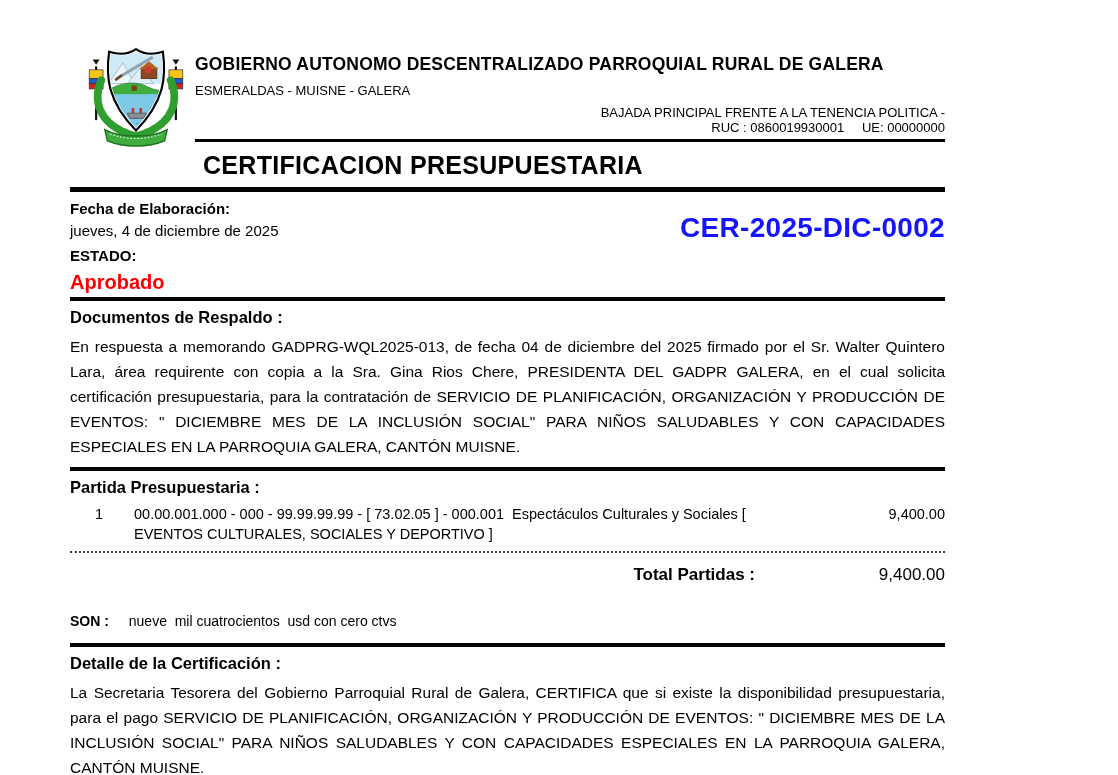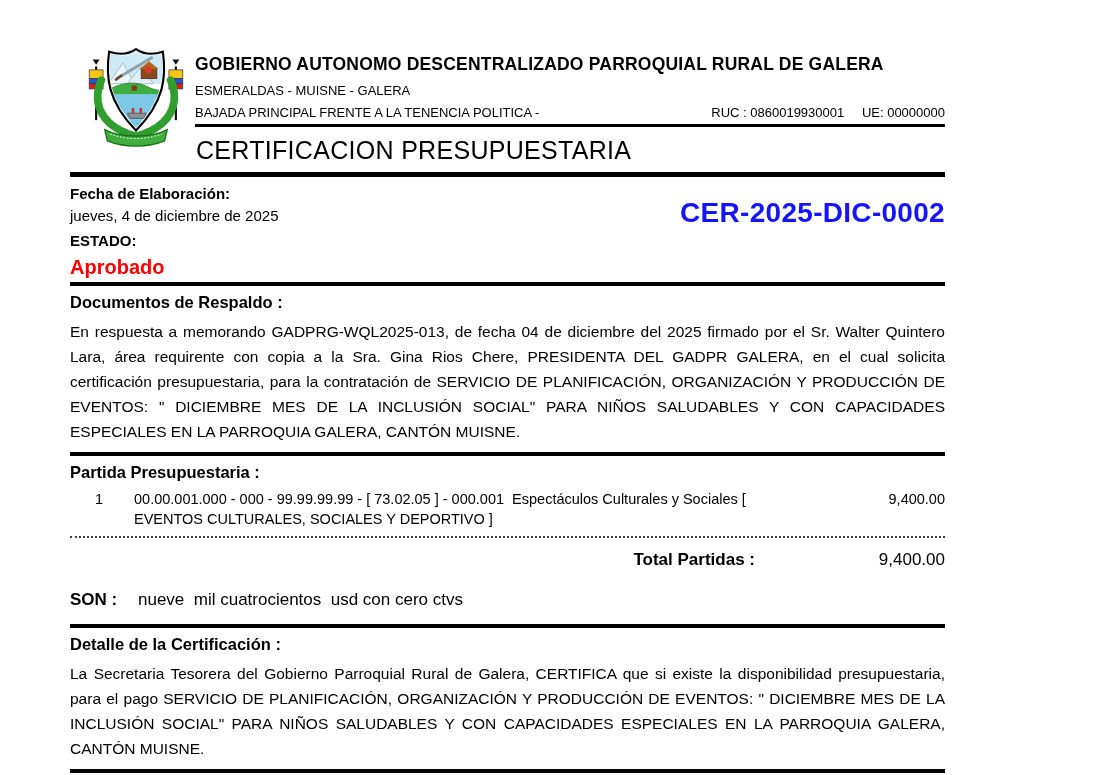--- a/index.html
+++ b/index.html
@@ -9,24 +9,24 @@
     color:#000;-webkit-font-smoothing:antialiased;
   }
   .page{padding:0 28px 0 70px;box-sizing:border-box;width:973px;}
 
   
   .header{display:flex;padding-top:42px;}
   .logo-wrap{width:125px;flex:0 0 125px;padding-left:14px;box-sizing:border-box;}
   .head-text{flex:1;min-width:0;}
   .org-name{font-size:17.5px;font-weight:bold;margin:12px 0 8px;letter-spacing:.2px;}
   .org-loc{font-size:13px;margin:0 0 7px;}
-  .addr-row{display:flex;justify-content:space-between;align-items:flex-end;font-size:13px;}
+  .addr-row{display:flex;justify-content:space-between;align-items:flex-end;font-size:13px;flex-direction:column;}
   .ruc-box span{margin-left:14px;}
   .head-rule{border:none;border-top:3px solid #000;margin:4px 0 0;}
-  .doc-title{font-size:25px;font-weight:normal;margin:9px 1px 0;letter-spacing:.3px;}
+  .doc-title{font-size:25px;font-weight:bold;margin:9px 8px 0;letter-spacing:.3px;}
 
   .rule-heavy{border:none;border-top:5px solid #000;margin:7px 0 0;}
   .rule-section{border:none;border-top:4px solid #000;margin:0;}
   .rule-dotted{border:none;border-top:2px dotted #3c3c3c;margin:7px 0 0;}
 
   
   .meta{display:flex;justify-content:space-between;padding:8px 0 3px;}
   .meta-label{font-size:15px;font-weight:bold;}
   .fecha-value{font-size:15px;margin:5px 0 8px;}
   .estado-value{font-size:20px;font-weight:bold;color:var(--estado-color,#f00);margin-top:7px;}
@@ -38,21 +38,21 @@
   .sec-body{font-size:15.5px;line-height:25px;text-align:justify;margin:0;}
 
   
   .partida-row{display:flex;font-size:14.5px;line-height:20px;margin-top:4px;}
   .p-num{flex:0 0 64px;box-sizing:border-box;padding-left:25px;}
   .p-detail{flex:1;padding-right:55px;}
   .p-amount{flex:0 0 120px;text-align:right;}
   .total-row{display:flex;justify-content:flex-end;align-items:baseline;margin-top:12px;}
   .total-label{font-size:17px;font-weight:bold;}
   .total-value{font-size:17px;flex:0 0 190px;text-align:right;}
-  .son-row{margin-top:20px;font-size:17px;}
+  .son-row{margin-top:28px;font-size:14px;}
   .son-label{font-weight:bold;margin-right:16px;}
   .pre{white-space:pre-wrap;}
 
   .gap-sm{height:8px;}
   .gap-md{height:14px;}
 </style>
 </head>
 <body>
 
 <div class="page">

